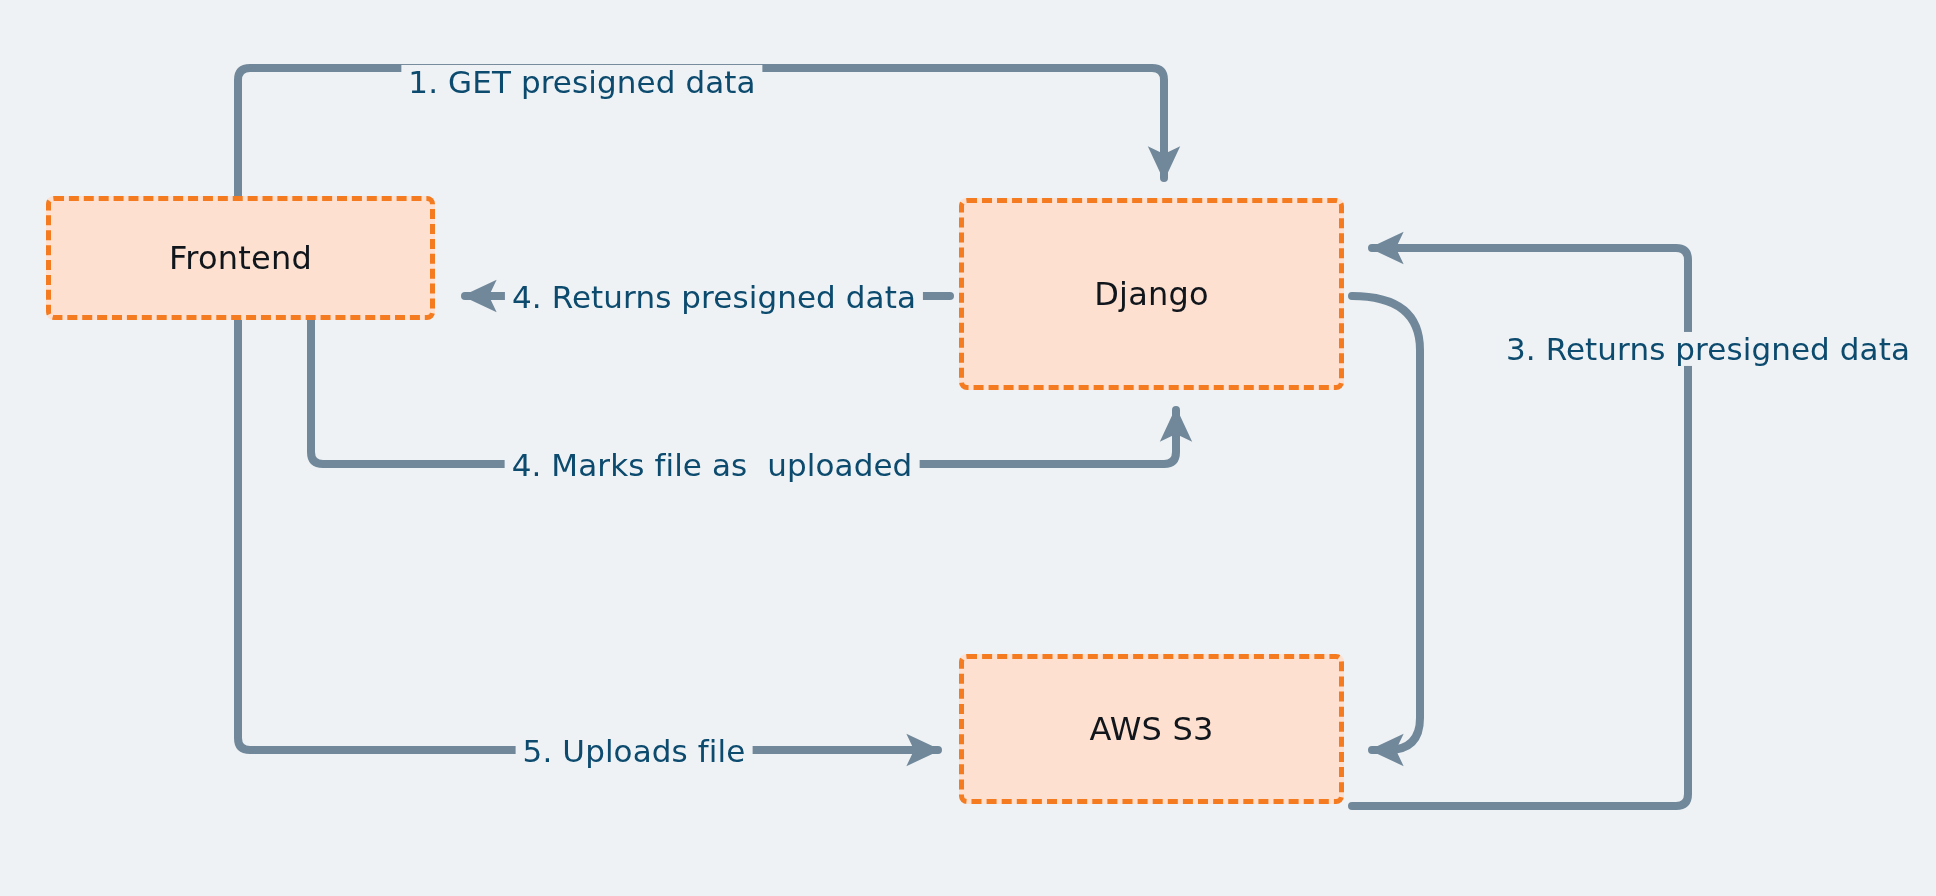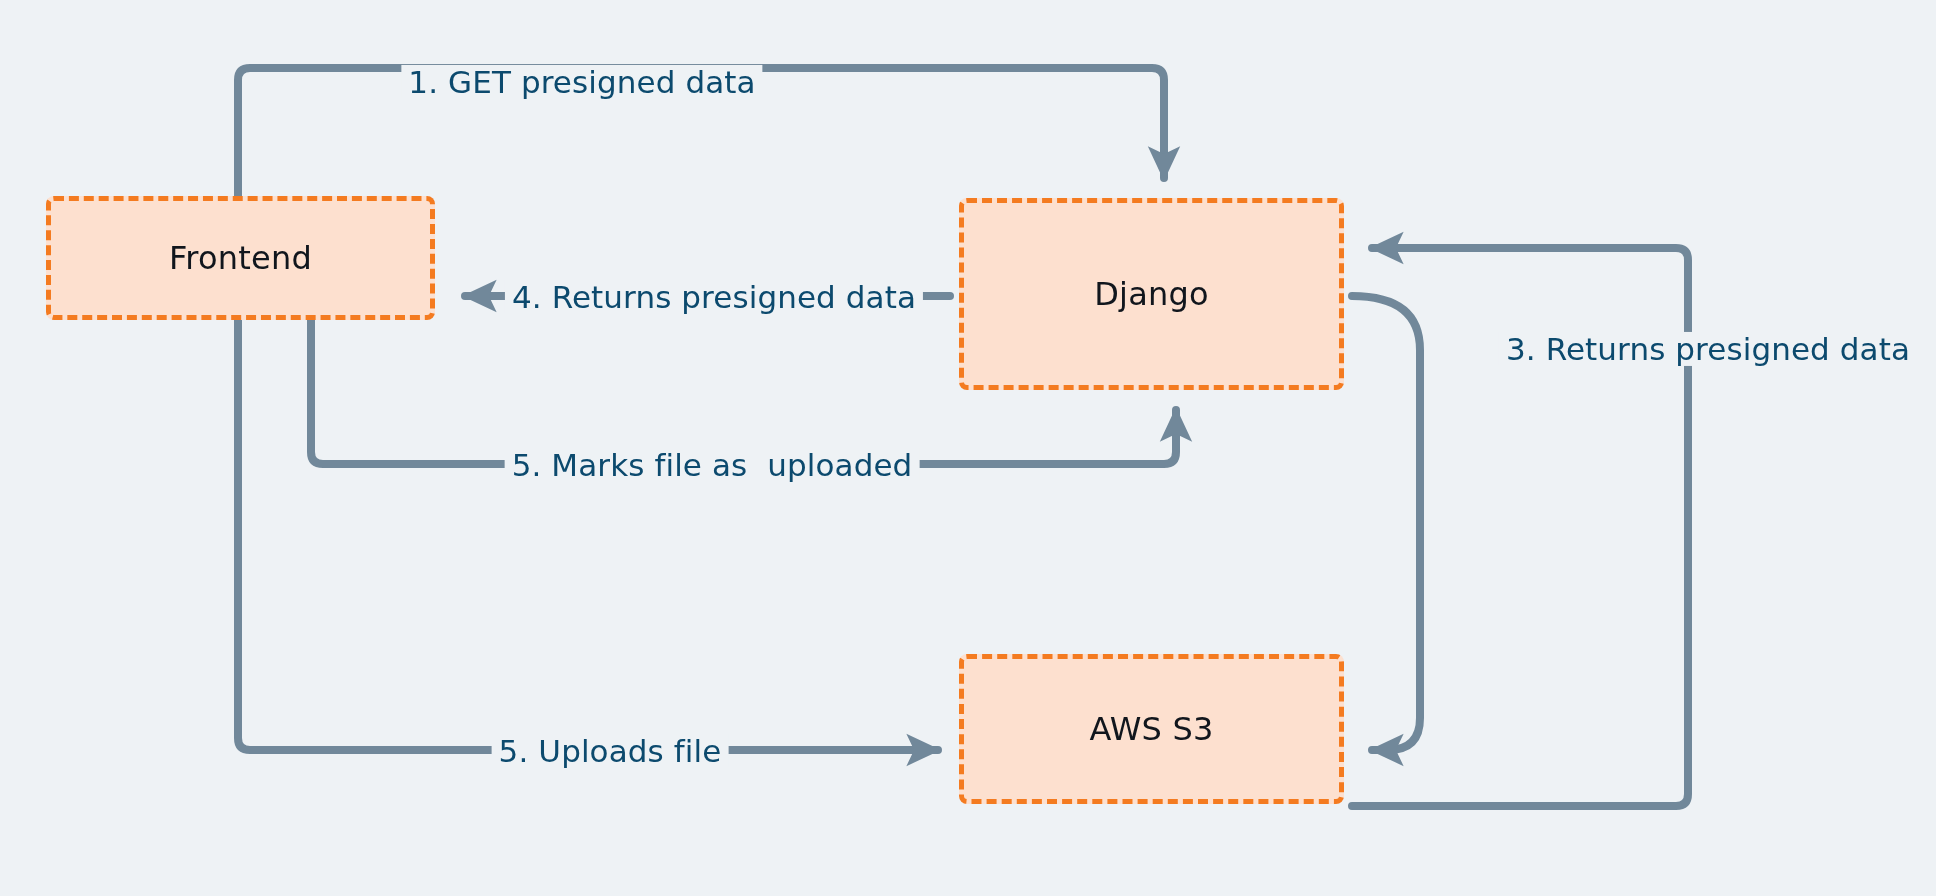--- a/index.html
+++ b/index.html
@@ -94,17 +94,17 @@
     <span>AWS S3</span>
   </div>
 
   <div class="edge-label centered" style="left:582px; top:82px;">1. GET presigned data</div>
 
 
   <div class="edge-label centered" style="left:1688px; top:349px;margin-left:20px;">3. Returns presigned data</div>
 
   <div class="edge-label centered" style="left:714px; top:297px;text-align:center;">4. Returns presigned data</div>
 
-  <div class="edge-label centered" style="left:610px; top:751px;">5. Uploads file</div>
+  <div class="edge-label centered" style="left:634px; top:751px;">5. Uploads file</div>
 
-  <div class="edge-label centered" style="left:712px; top:465px;">5. Marks file as  uploaded</div>
+  <div class="edge-label centered" style="left:712px; top:465px;">4. Marks file as  uploaded</div>
 
 </div>
 
 </body></html>

